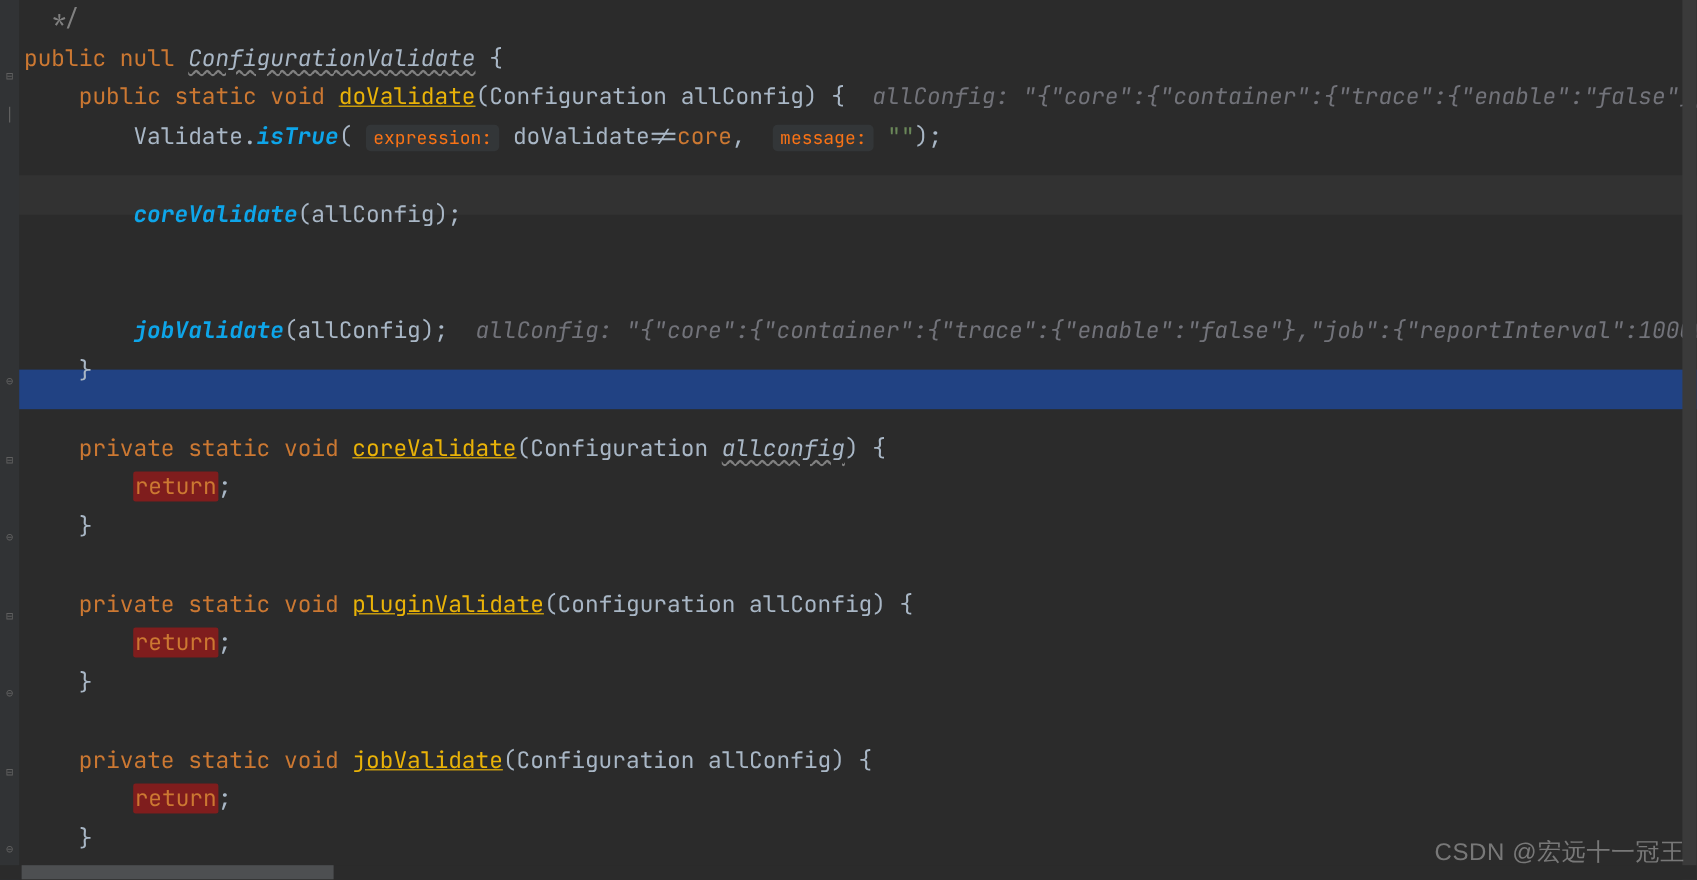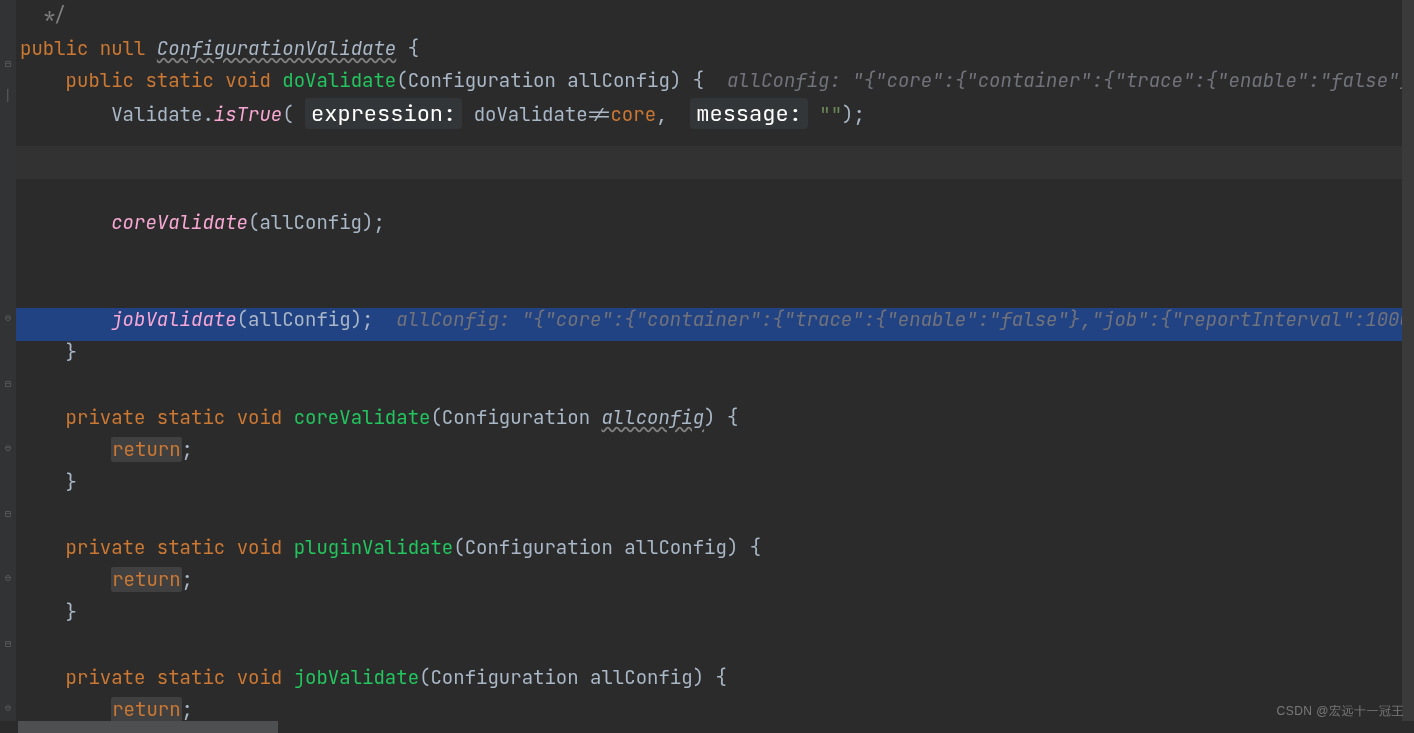--- a/index.html
+++ b/index.html
@@ -36,45 +36,45 @@
   .line{height:32.5px;}
   .hl-line{
     position:absolute;left:8px;right:0;height:32.5px;
     background:#323232;z-index:0;
   }
   .sel-line{
     position:absolute;left:8px;right:0;height:32.5px;
     background:#214283;z-index:0;
   }
   .kw{color:#cc7832;}
-  .mname{color:#22c55e;}
-  .mcall{color:#f9a8d4;font-style:italic;}
+  .mname{color:#eab308;text-decoration:underline;}
+  .mcall{color:#0ea5e9;font-style:italic;font-weight:bold;}
   .str{color:#6a8759;}
-  .hint{color:#ffffff;background:#333638;border-radius:4px;padding:1px 6px;font-style:normal;font-size:22px;}
+  .hint{color:#f97316;background:#333638;border-radius:4px;padding:1px 6px;font-style:normal;font-size:15px;}
   .inlay{color:#72737a;font-style:italic;}
   .warn{color:#a9b7c6;text-decoration:underline wavy #808080;text-underline-offset:3px;font-style:italic;}
-  .ret-hl{background:#404040;border-radius:2px;padding:0 1px;}
+  .ret-hl{background:#7f1d1d;border-radius:2px;padding:0 1px;}
   .comment{color:#808080;}
   .code span{white-space:pre;}
   .line > span:first-child{position:relative;z-index:1;}
   .scrollbar-h{
     position:absolute;left:0;bottom:0;height:12px;right:0;
     background:#2b2b2b;z-index:5;
   }
   .scrollbar-h .thumb{
     position:absolute;left:18px;top:0;width:260px;height:12px;
     background:#4d4f51;border-radius:0;
   }
   .scrollbar-v{
     position:absolute;top:0;right:0;width:12px;height:100%;
     background:#3a3a3a;z-index:5;
   }
   .watermark{
     position:absolute;right:10px;bottom:6px;z-index:10;
-    color:#b8b8b8;opacity:0.55;font-family:sans-serif;font-size:12px;
+    color:#b8b8b8;opacity:0.55;font-family:sans-serif;font-size:20px;
     letter-spacing:0.5px;
     pointer-events:none;
   }
 </style>
 </head>
 <body>
 
 <div class="editor">
 
   <div class="hl-line" style="top:146px;"></div>
@@ -99,21 +99,21 @@
     <div class="line"><span>  <span class="comment">*/</span></span></div>
 
     <div class="line"><span><span class="kw">public </span><span class="kw">null </span><span class="warn">ConfigurationValidate</span><span> {</span></span></div>
 
     <div class="line"><span><span>    </span><span class="kw">public </span><span class="kw">static </span><span class="kw">void </span><span class="mname">doValidate</span><span>(</span><span>Configuration </span><span>allConfig</span><span>) {</span><span class="inlay">  allConfig: "{"core":{"container":{"trace":{"enable":"false"},"job</span></span></div>
 
     <div class="line"><span><span>        </span><span>Validate</span><span>.</span><span class="mcall">isTrue</span><span>( </span><span class="hint">expression:</span><span> doValidate!=</span><span class="kw">core</span><span>,  </span><span class="hint">message:</span><span class="str"> ""</span><span>);</span></span></div>
 
     <div class="line"><span> </span></div>
 
-    <div class="line" style="position:relative;z-index:1;margin-top:44px;"><span><span>        </span><span class="mcall">coreValidate</span><span>(</span><span>allConfig</span><span>);</span></span></div>
+    <div class="line" style="position:relative;z-index:1;"><span><span>        </span><span class="mcall">coreValidate</span><span>(</span><span>allConfig</span><span>);</span></span></div>
 
     <div class="line"><span> </span></div>
 
 
     <div class="line"><span> </span></div>
 
     <div class="line"><span><span>        </span><span class="mcall">jobValidate</span><span>(</span><span>allConfig</span><span>);</span><span class="inlay">  allConfig: "{"core":{"container":{"trace":{"enable":"false"},"job":{"reportInterval":10000,"id</span></span></div>
 
     <div class="line" style="position:relative;z-index:1;"><span><span>    </span><span>}</span></span></div>
 

